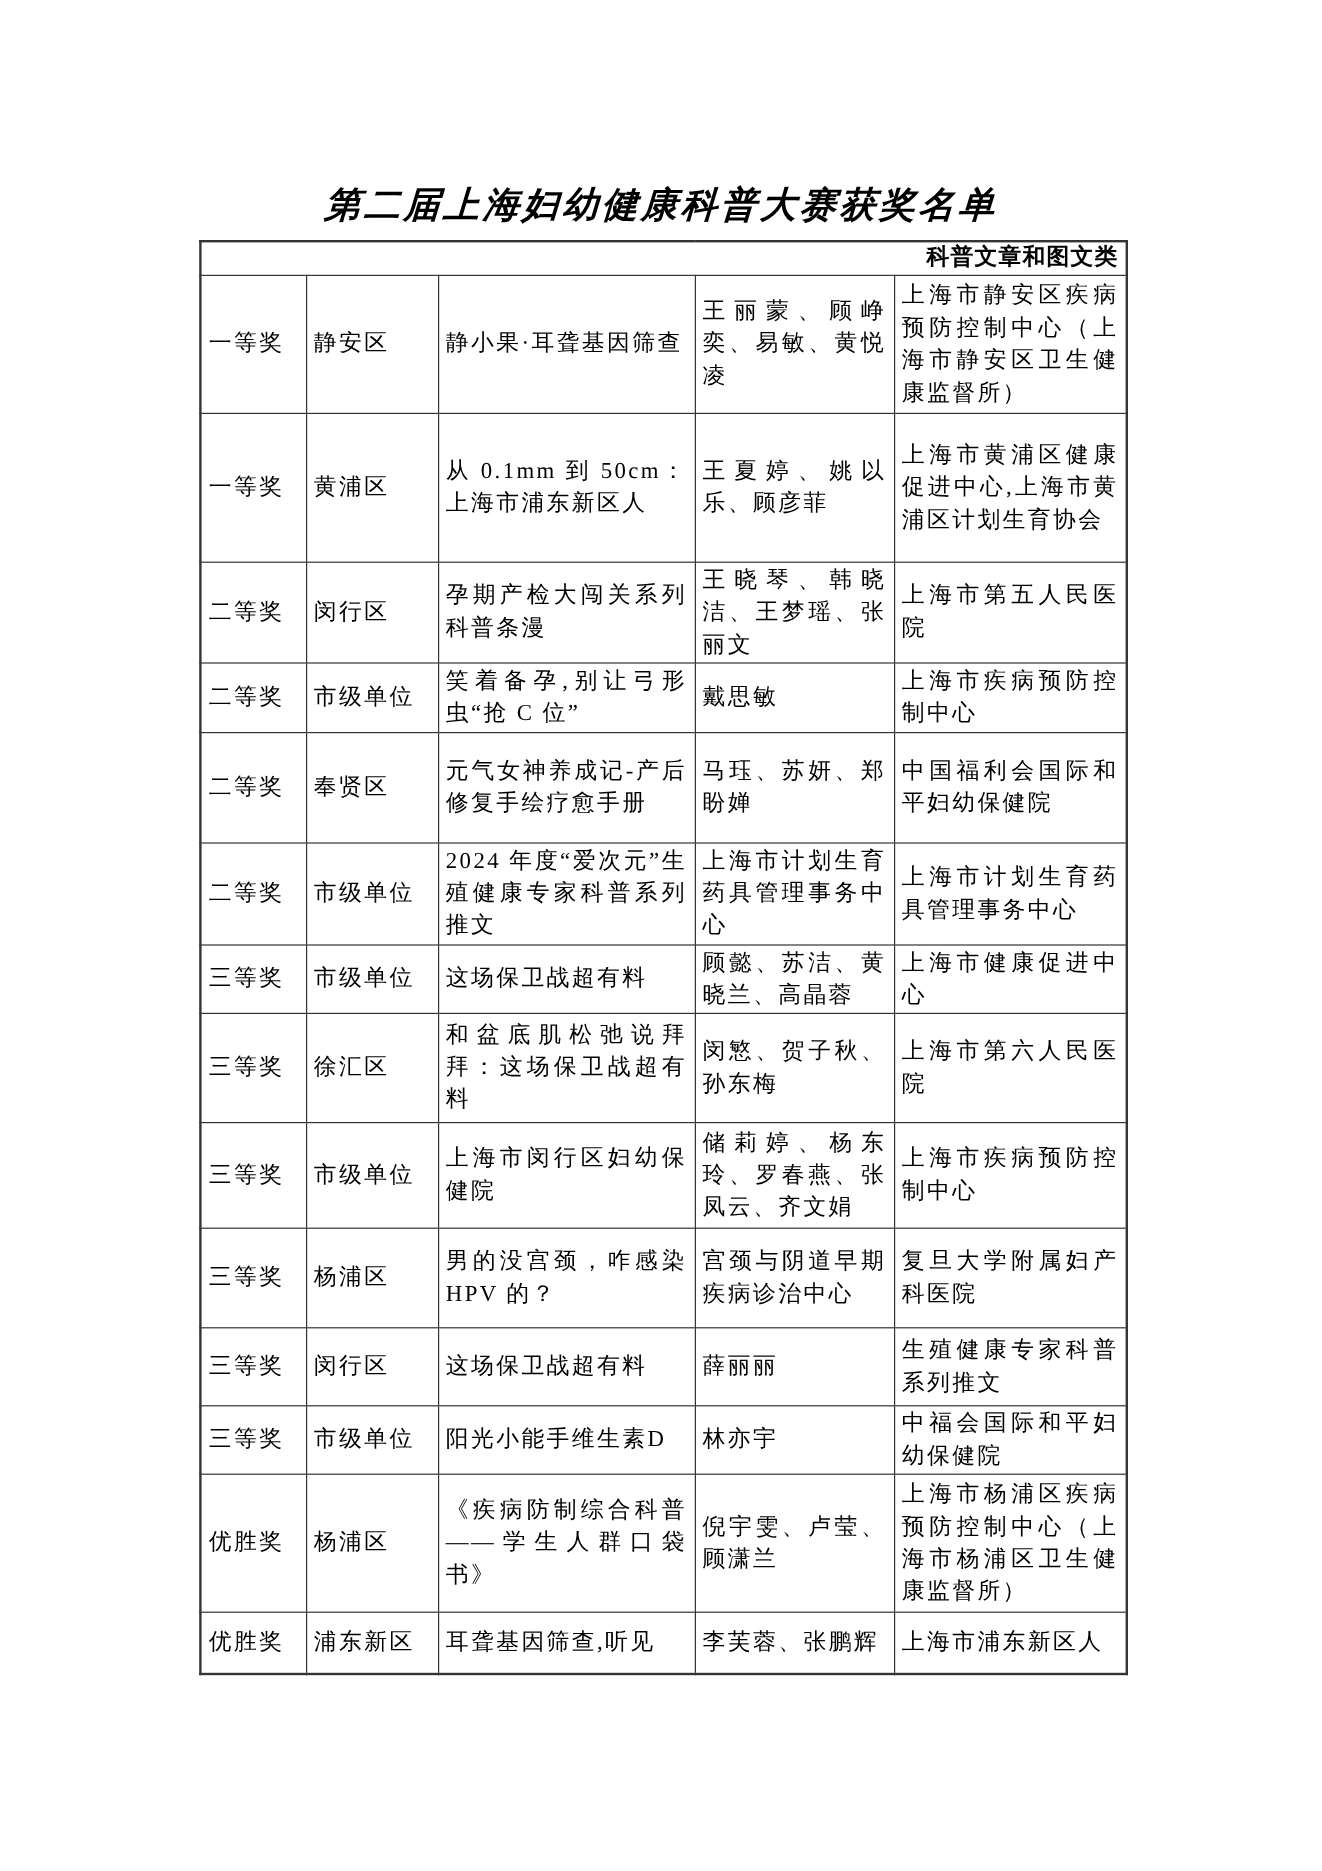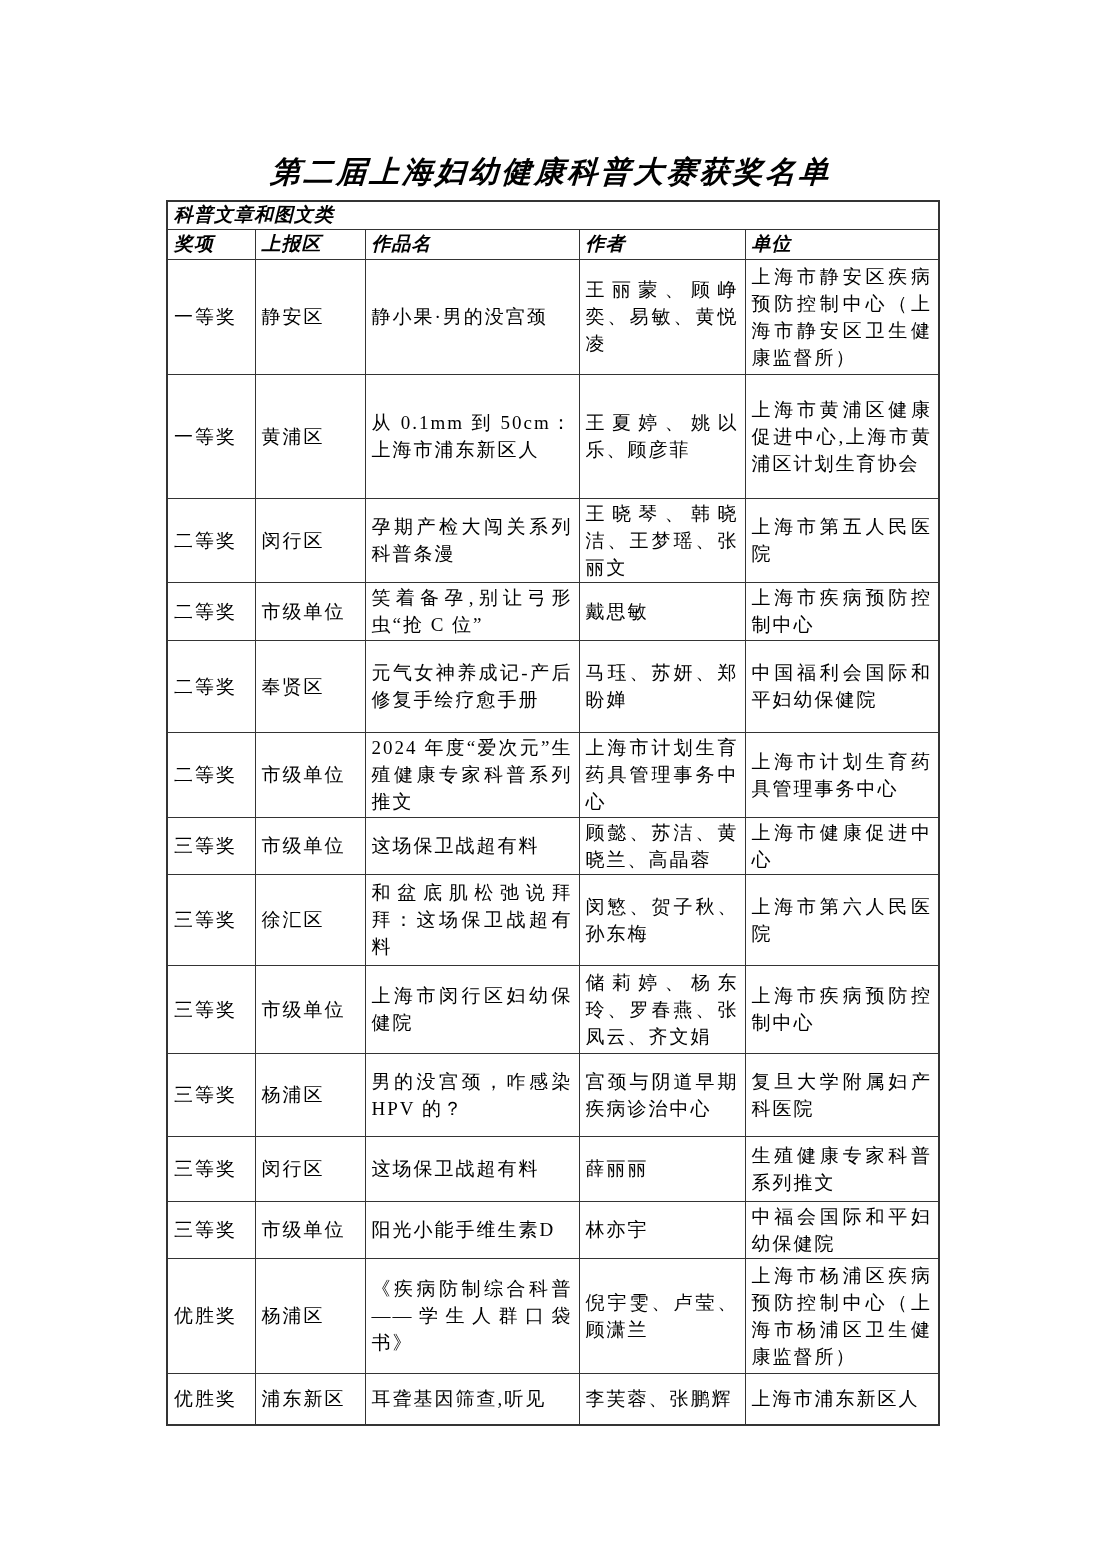--- a/index.html
+++ b/index.html
@@ -44,23 +44,22 @@
     border: 1px solid #343434;
     padding: 1px 6px;
     vertical-align: middle;
     font-size: 19px;
     line-height: 27px;
     letter-spacing: 2px;
     overflow: hidden;
   }
   .awards-table th {
     font-weight: bold;
-    text-align: left;
+    text-align: right;
     letter-spacing: 1px;
-    font-style: italic;
   }
   .awards-table thead tr.section-row { height: 28px; }
   .awards-table thead tr.section-row th { line-height: 24px; }
   .awards-table thead tr.columns-row { height: 30px; }
   .awards-table thead tr.columns-row th { line-height: 26px; }
   .awards-table td {
     text-align: justify;
     text-justify: inter-character;
     line-break: strict;
     word-wrap: break-word;
@@ -93,33 +92,26 @@
       <col style="width: 88px;">
       <col style="width: 110px;">
       <col style="width: 214px;">
       <col style="width: 166px;">
       <col style="width: 194px;">
     </colgroup>
     <thead>
       <tr class="section-row">
         <th colspan="5">科普文章和图文类</th>
       </tr>
-      <tr class="columns-row">
-        <th>奖项</th>
-        <th>上报区</th>
-        <th>作品名</th>
-        <th>作者</th>
-        <th>单位</th>
-      </tr>
     </thead>
     <tbody>
         <tr>
           <td>一等奖</td>
           <td>静安区</td>
-          <td>静小果·男的没宫颈</td>
+          <td>静小果·耳聋基因筛查</td>
           <td>王丽蒙、顾峥奕、易敏、黄悦凌</td>
           <td>上海市静安区疾病预防控制中心（上海市静安区卫生健康监督所）</td>
         </tr>
         <tr>
           <td>一等奖</td>
           <td>黄浦区</td>
           <td>从 0.1mm 到 50cm：上海市浦东新区人</td>
           <td>王夏婷、姚以乐、顾彦菲</td>
           <td>上海市黄浦区健康促进中心,上海市黄浦区计划生育协会</td>
         </tr>

